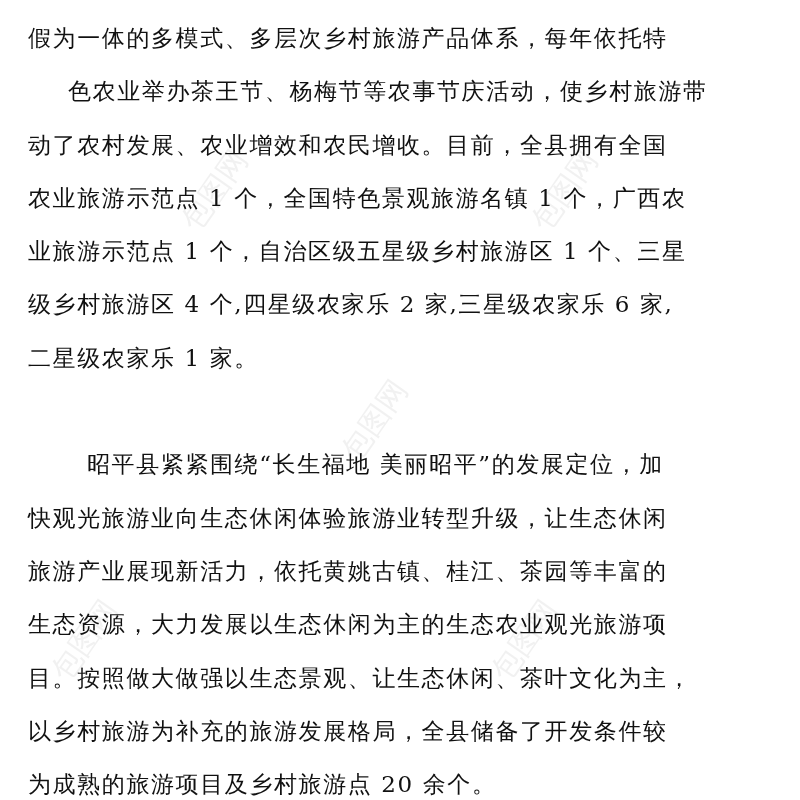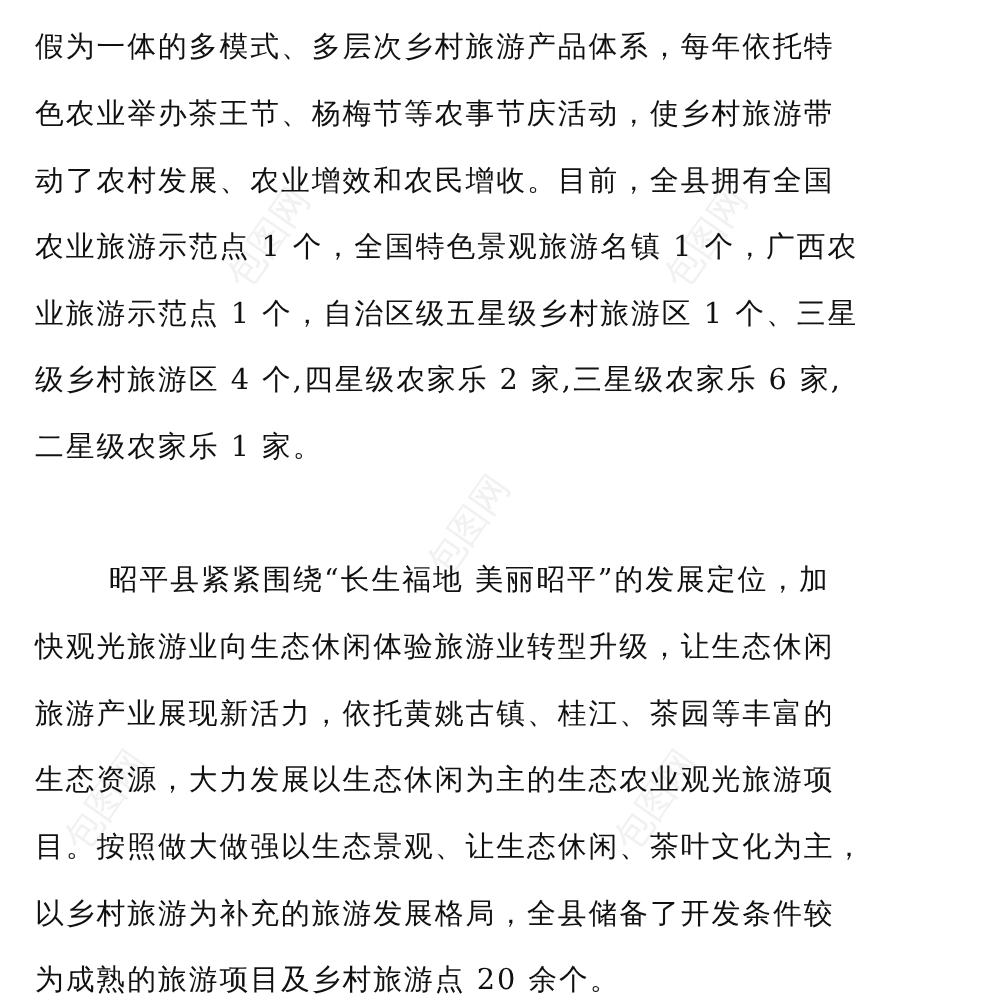--- a/index.html
+++ b/index.html
@@ -46,21 +46,21 @@
 <body>
 
 <div class="page">
   <div class="watermark" style="left:170px; top:170px;">包图网</div>
   <div class="watermark" style="left:520px; top:170px;">包图网</div>
   <div class="watermark" style="left:330px; top:400px;">包图网</div>
   <div class="watermark" style="left:40px; top:620px;">包图网</div>
   <div class="watermark" style="left:480px; top:620px;">包图网</div>
 
   <div class="line" style="top:22px;">假为一体的多模式、多层次乡村旅游产品体系，每年依托特</div>
-  <div class="line" style="top:75px;">色农业举办茶王节、杨梅节等农事节庆活动，使乡村旅游带</div>
+  <div class="line" style="top:75px;margin-left:40px;">色农业举办茶王节、杨梅节等农事节庆活动，使乡村旅游带</div>
   <div class="line" style="top:129px;">动了农村发展、农业增效和农民增收。目前，全县拥有全国</div>
   <div class="line" style="top:182px;">农业旅游示范点 1 个，全国特色景观旅游名镇 1 个，广西农</div>
   <div class="line" style="top:235px;">业旅游示范点 1 个，自治区级五星级乡村旅游区 1 个、三星</div>
   <div class="line" style="top:288px;">级乡村旅游区 4 个,四星级农家乐 2 家,三星级农家乐 6 家,</div>
   <div class="line" style="top:342px;">二星级农家乐 1 家。</div>
   <div class="line indent" style="top:448px;">昭平县紧紧围绕“长生福地 美丽昭平”的发展定位，加</div>
   <div class="line" style="top:502px;">快观光旅游业向生态休闲体验旅游业转型升级，让生态休闲</div>
   <div class="line" style="top:555px;">旅游产业展现新活力，依托黄姚古镇、桂江、茶园等丰富的</div>
   <div class="line" style="top:608px;">生态资源，大力发展以生态休闲为主的生态农业观光旅游项</div>
   <div class="line" style="top:662px;">目。按照做大做强以生态景观、让生态休闲、茶叶文化为主，</div>

